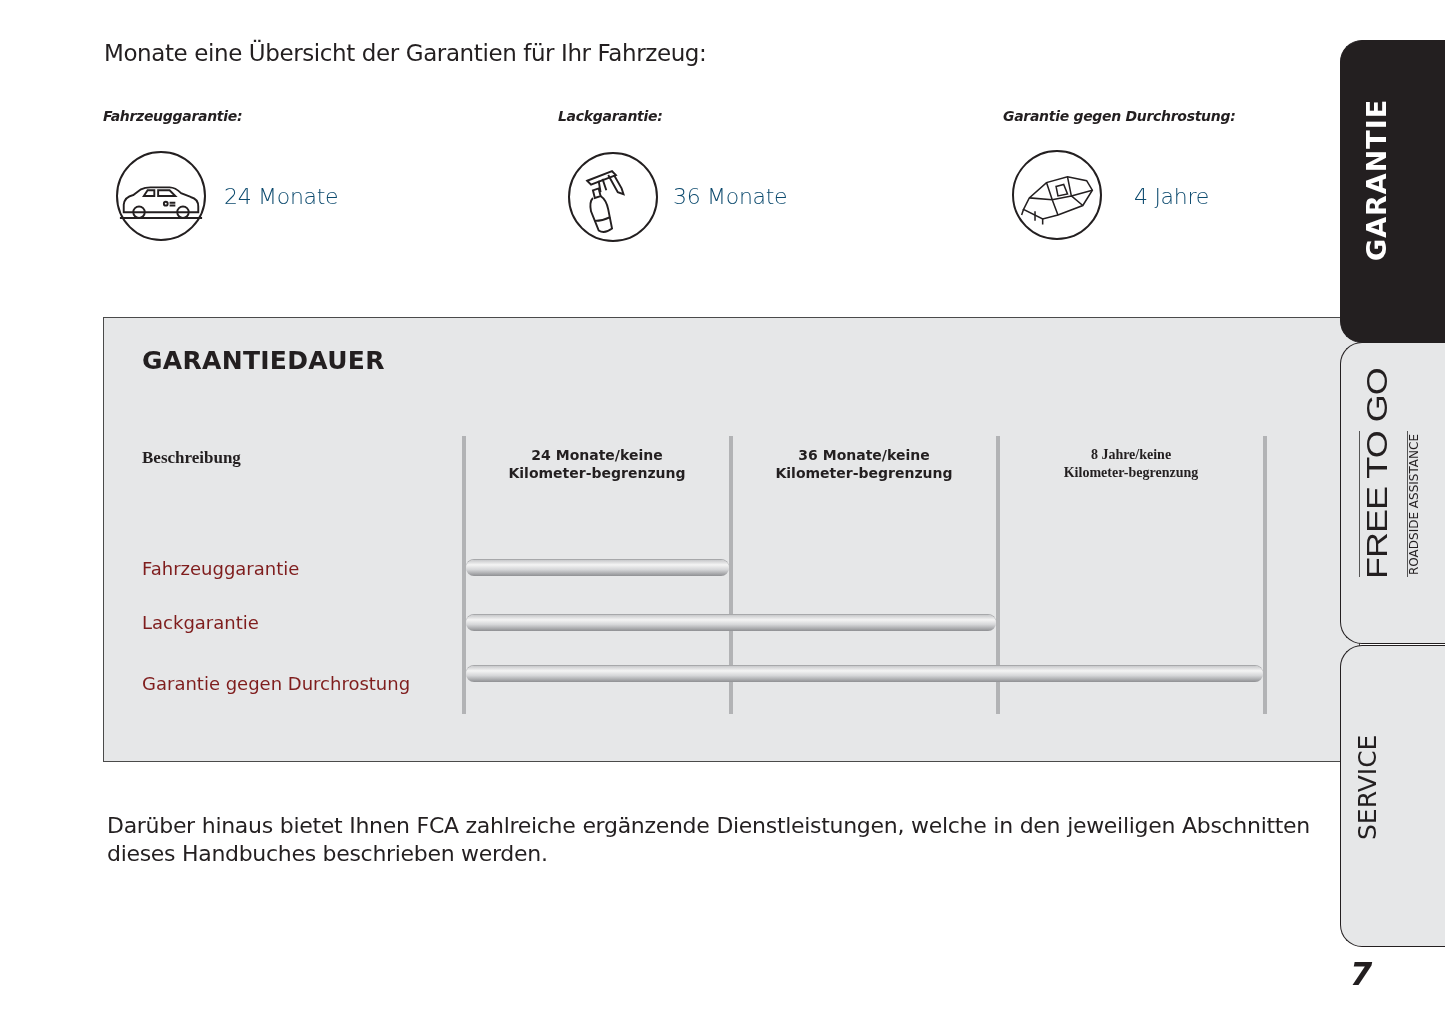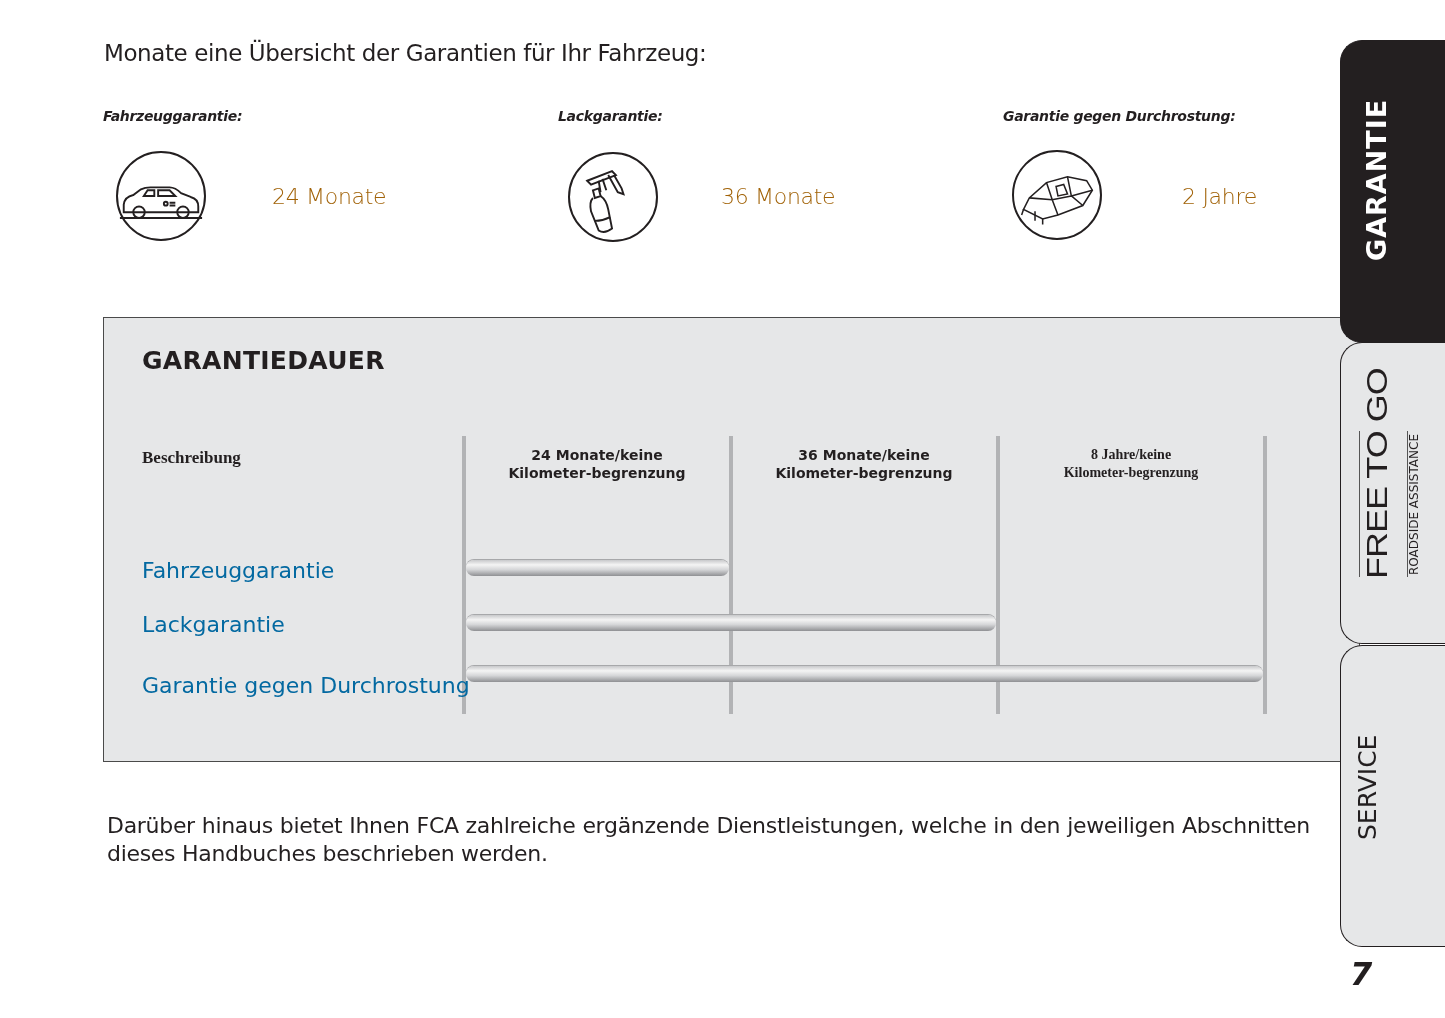--- a/index.html
+++ b/index.html
@@ -3,28 +3,28 @@
 <meta charset="utf-8">
 <style>
   html, body { margin:0; padding:0; }
   body { width:1445px; height:1018px; background:#ffffff; position:relative; overflow:hidden;
          font-family:"DejaVu Sans", sans-serif; color:#231f20; }
   .intro { position:absolute; left:104px; top:40px; font-size:23px; letter-spacing:-0.4px; }
   .wcol { position:absolute; top:108px; }
   .wtitle { font-size:14px; font-weight:bold; font-style:italic; letter-spacing:-0.3px; white-space:nowrap; }
   .wicon { position:absolute; width:90px; height:90px; border:2px solid #231f20; border-radius:50%; box-sizing:border-box; }
   .wicon svg { width:100%; height:100%; }
-  .wval { position:absolute; font-size:22px; font-weight:300; letter-spacing:-0.3px; white-space:nowrap; color:#a16207;margin-left:48px; }
+  .wval { position:absolute; font-size:22px; font-weight:300; letter-spacing:-0.3px; white-space:nowrap; color:#0c4a6e; }
 
   .panel { position:absolute; left:103px; top:317px; width:1257px; height:445px; background:#e6e7e8;
            border:1.5px solid #4a4a4a; box-sizing:border-box; }
   .ptitle { position:absolute; left:38px; top:28px; font-size:25px; font-weight:bold; letter-spacing:0.3px; }
   .desc-h { position:absolute; left:38px; top:130px; font-size:17px; font-weight:bold;font-family:Liberation Serif, serif; }
   .colh { position:absolute; top:128px; width:266px; text-align:center; font-size:14px; font-weight:bold; line-height:18px; }
-  .rowlbl { position:absolute; left:38px; font-size:22px; color:#0369a1; }
+  .rowlbl { position:absolute; left:38px; font-size:18px; color:#7f1d1d; }
   .vline { position:absolute; top:118px; width:4px; height:278px; background:#b2b3b5; }
   .bar { position:absolute; height:16px; border-radius:8px;
          background:linear-gradient(#c8c9cb 0%, #f4f4f4 30%, #d5d6d8 60%, #8f9093 100%);
          box-shadow:0 -1px 0 #a7a8aa; }
 
   .footer { position:absolute; left:107px; top:812px; width:1203px; font-size:22px; line-height:28px;
             text-align:justify; text-align-last:left; letter-spacing:-0.3px; }
 
   .tab { position:absolute; left:1340px; width:120px; border:1.5px solid #231f20; border-right:none;
          border-radius:22px 0 0 22px; box-sizing:border-box; }
@@ -75,21 +75,21 @@
   <div class="wtitle">Garantie gegen Durchrostung:</div>
 </div>
 <div class="wicon" style="left:1012px;top:150px;">
   <svg viewBox="0 0 90 90" fill="none" stroke="#231f20" stroke-width="1.6">
     <path d="M10 60 L16 48 L34 32 L56 26 L76 30 L82 40 L72 56 L46 66 L30 70 Z"></path>
     <path d="M34 32 L40 50 L46 66 M56 26 L60 46 L72 56 M16 48 L40 50 L60 46 L82 40"></path>
     <path d="M22 62 L22 72 M30 70 L30 76 M10 60 L8 66"></path>
     <path d="M44 36 L52 34 L56 44 L46 46 Z"></path>
   </svg>
 </div>
-<div class="wval" style="left:1134px;top:184px;">2 Jahre</div>
+<div class="wval" style="left:1134px;top:184px;">4 Jahre</div>
 
 <div class="panel">
   <div class="ptitle">GARANTIEDAUER</div>
   <div class="desc-h">Beschreibung</div>
 
   <div class="colh" style="left:360px;">
     <div>24 Monate/keine</div>
     <div>Kilometer-begrenzung</div>
   </div>
   <div class="colh" style="left:627px;">

